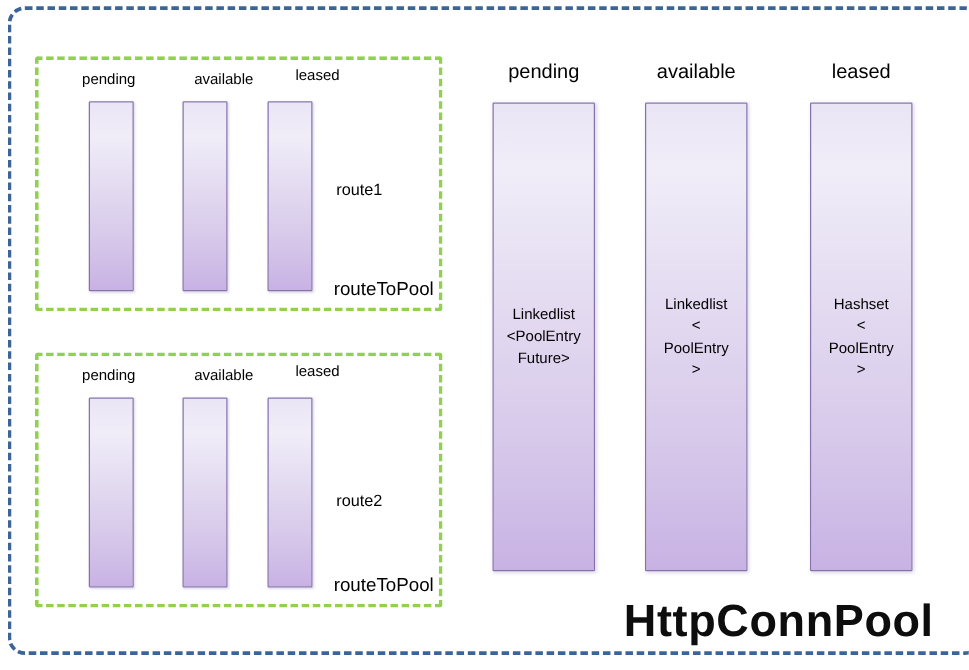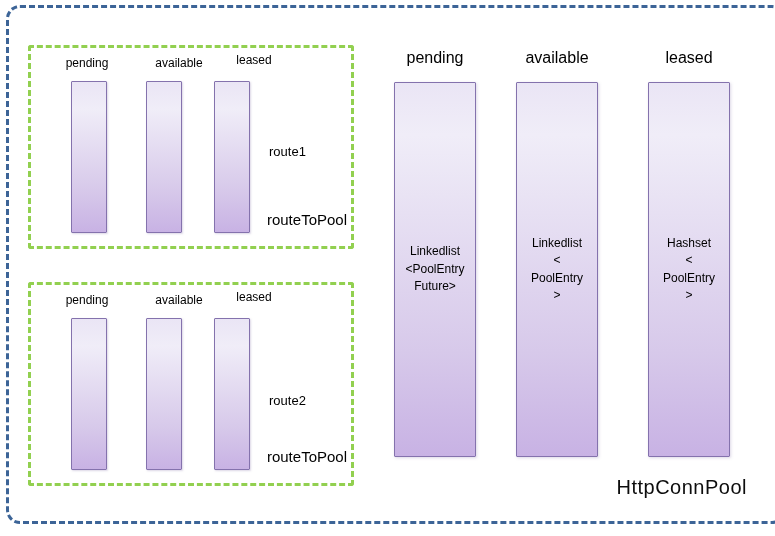--- a/index.html
+++ b/index.html
@@ -66,21 +66,21 @@
     width: 80px;
     text-align: left;
     font-size: 13px;
     color: #000000;
   }
   .route-box.first  .route-name { top: 96px; }
   .route-box.second .route-name { top: 108px; }
   .rtp-label {
     position: absolute;
     right: 4px;
-    bottom: 18px;
+    bottom: 6px;
     font-size: 15px;
     color: #000000;
     margin-top: 15px;
   }
   
   .pool-header {
     position: absolute;
     top: 49px;
     width: 82px;
     text-align: center;
@@ -110,23 +110,24 @@
     white-space: pre-line;
     text-align: center;
     font-size: 12px;
     line-height: 1.45;
     color: #000000;
   }
   .pool-title {
     position: absolute;
     top: 476px;
     right: 45px;
-    font-size: 20px;
+    font-size: 36px;
     color: #0d0d0d;
     letter-spacing: 0.5px;
+    font-weight: bold;
   }
 </style>
 </head>
 <body>
 
 <div class="canvas">
 
   <div class="outer-frame"></div>
 
   <div class="route-box first">

